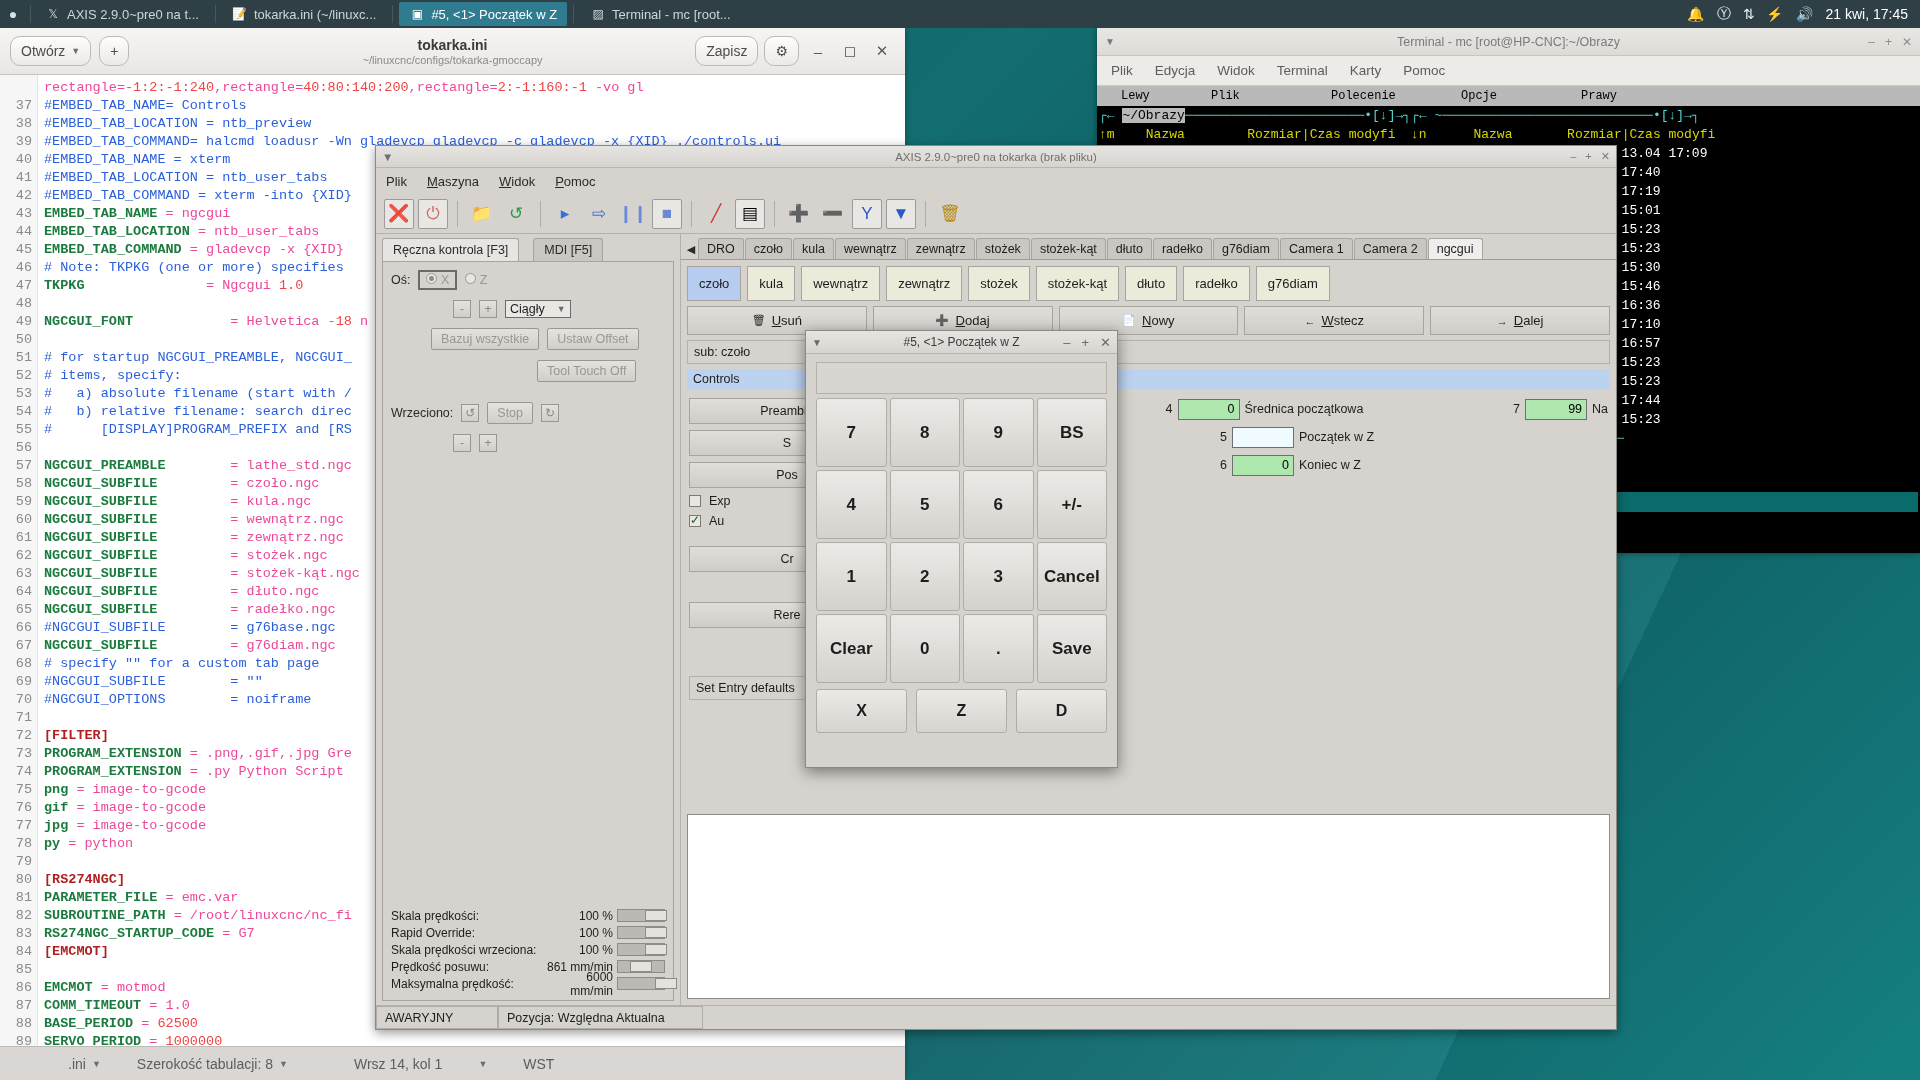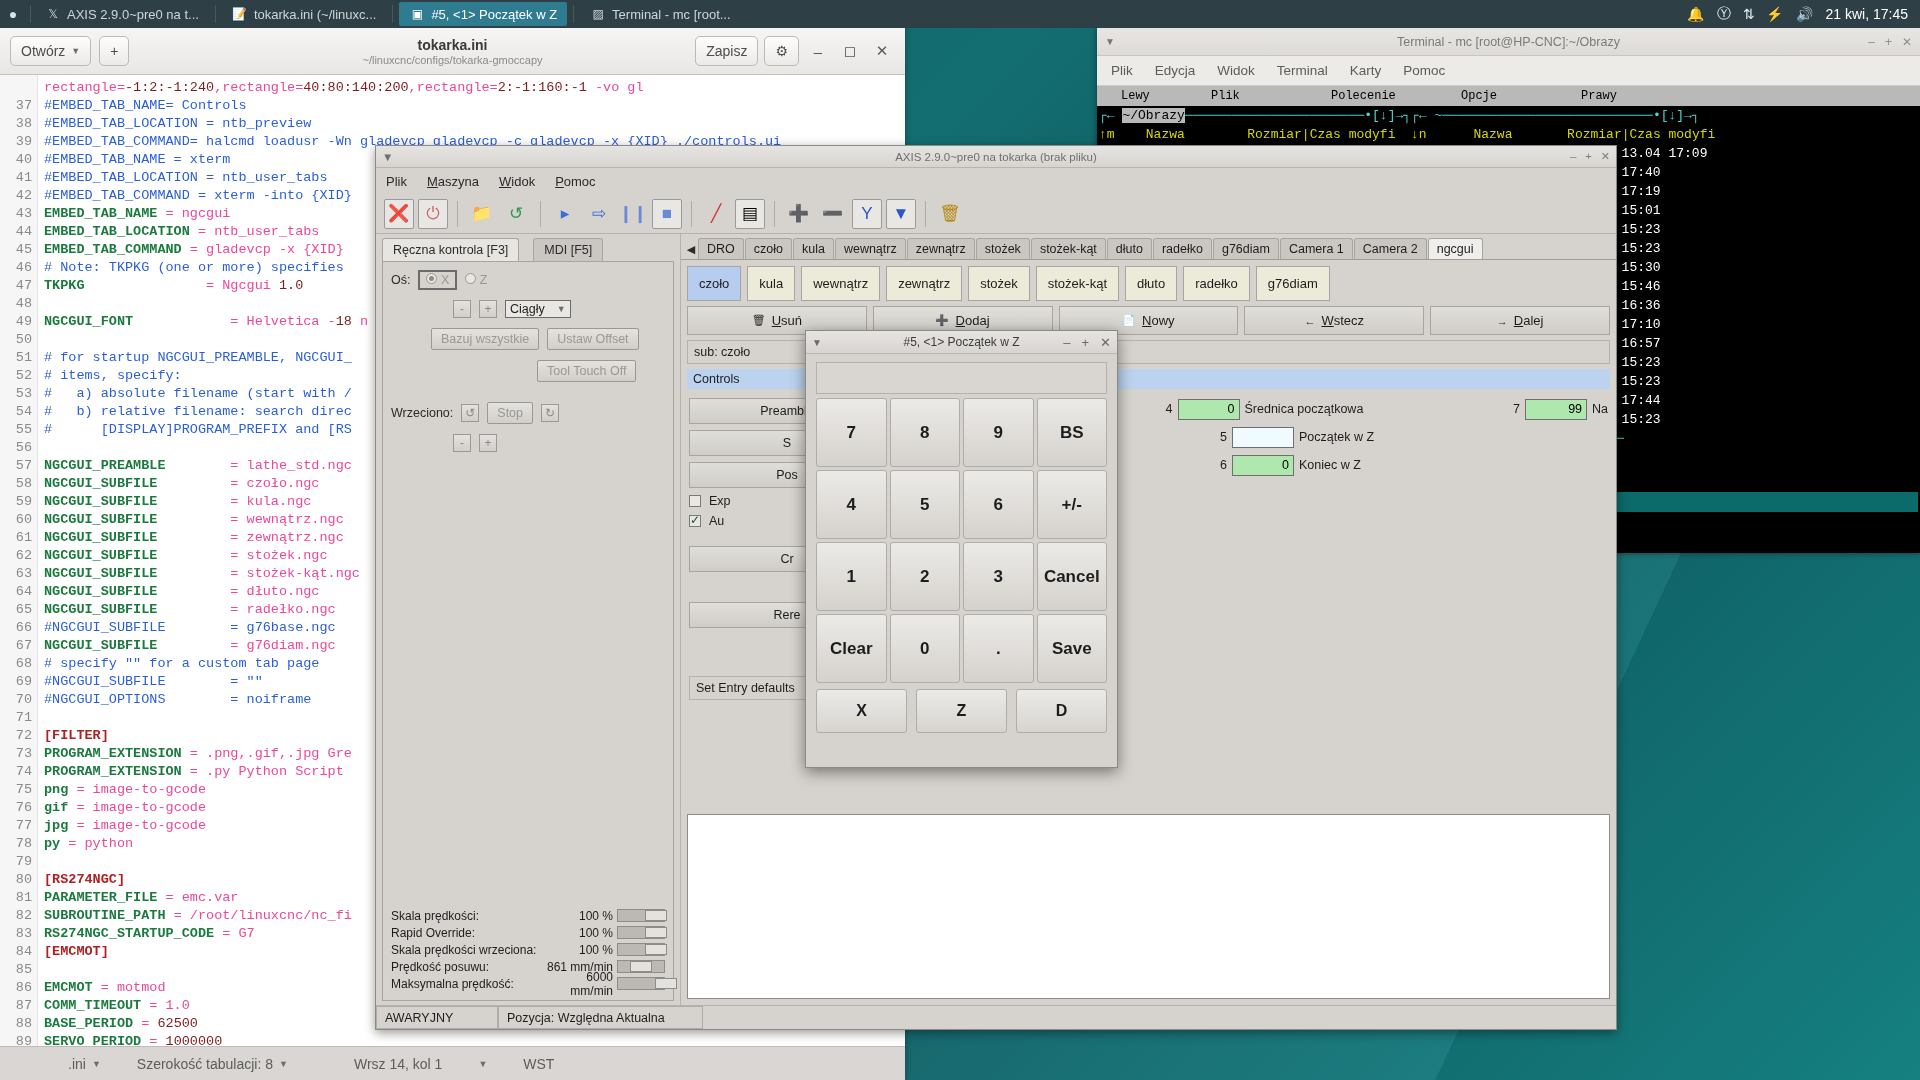--- a/index.html
+++ b/index.html
@@ -48,21 +48,21 @@
     background:#f6f5f4; display:flex; flex-direction:column; z-index:10;
     box-shadow:0 0 6px rgba(0,0,0,.35);
   }
   .ge-head{
     height:47px; background:linear-gradient(#f6f5f4,#e9e7e4);
     border-bottom:1px solid #c6c2bd; display:flex; align-items:center;
     padding:0 10px; gap:8px; position:relative;
   }
   .ge-btn{
     border:1px solid #bdb9b4; background:linear-gradient(#fdfdfc,#eceae7);
-    border-radius:5px; height:30px; display:flex; align-items:center;
+    border-radius:10px; height:30px; display:flex; align-items:center;
     padding:0 10px; font-size:14px; color:#4d4d4d; gap:6px;
   }
   .ge-title{
     position:absolute; left:0; right:0; text-align:center; pointer-events:none;
   }
   .ge-title .t1{ font-size:14px; font-weight:bold; color:#3a3a3a; display:block; line-height:18px;}
   .ge-title .t2{ font-size:11px; color:#8a8a8a; display:block; line-height:13px;}
   .ge-right{ margin-left:auto; display:flex; align-items:center; gap:6px; z-index:2;}
   .ge-wbtn{ width:26px;height:26px;display:flex;align-items:center;justify-content:center;
     font-size:15px;color:#5a5a5a;}
@@ -74,21 +74,21 @@
   }
   .gutter div{ height:18px; line-height:18px; padding-right:5px;}
   .code{
     flex:1; padding-top:4px; font-family:"Liberation Mono", monospace;
     font-size:13.5px; color:#222; white-space:pre; overflow:hidden;
   }
   .code div{ height:18px; line-height:18px; padding-left:6px;}
   .k-key{ color:#1b7a3d; font-weight:bold; }
   .k-cmt{ color:#2b5fd9; }
   .k-sec{ color:#b02020; font-weight:bold; }
-  .k-num{ color:#7f1d1d; }
+  .k-num{ color:#ef4444; }
   .k-val{ color:#ec4899; }
   .ge-status{
     height:34px; background:#d9d6d3; border-top:1px solid #bfbcb8;
     display:flex; align-items:center; font-size:14px; color:#5d5d5d; gap:0;
   }
   .ge-status .st{ padding:0 18px; display:flex; align-items:center; gap:6px;}
   .caret{ font-size:9px; color:#6d6d6d;}
 
   
   #mcwin{

